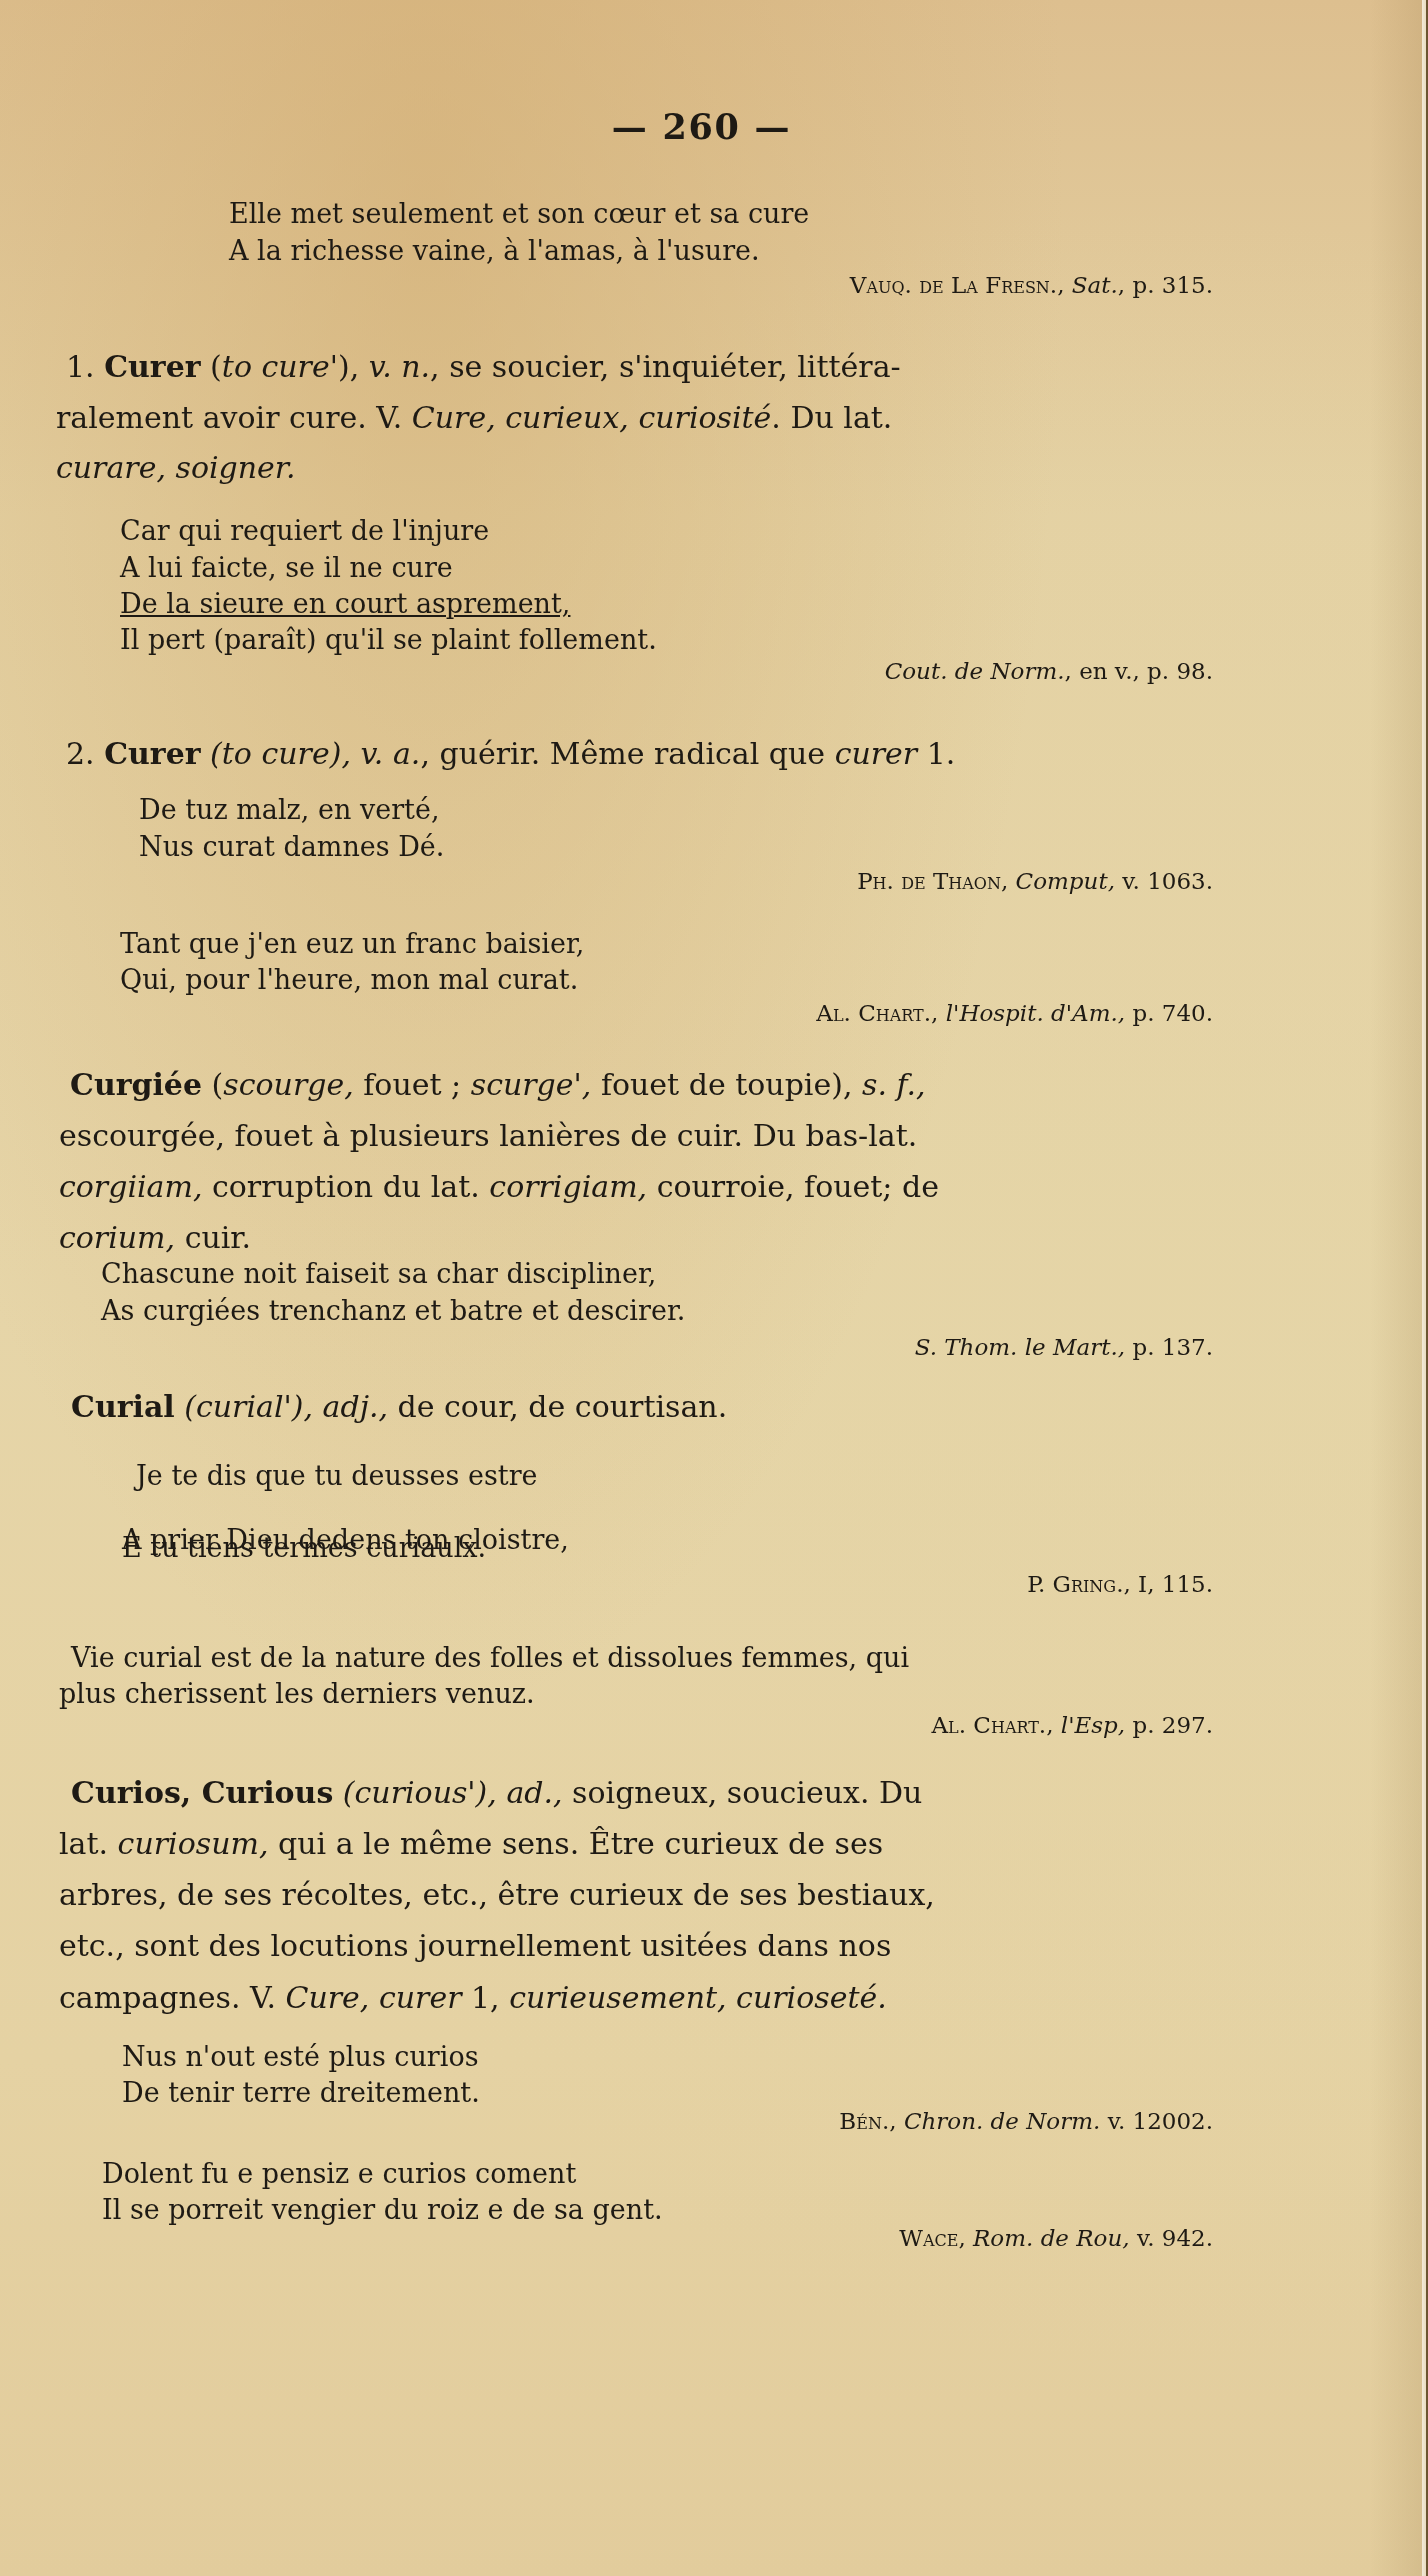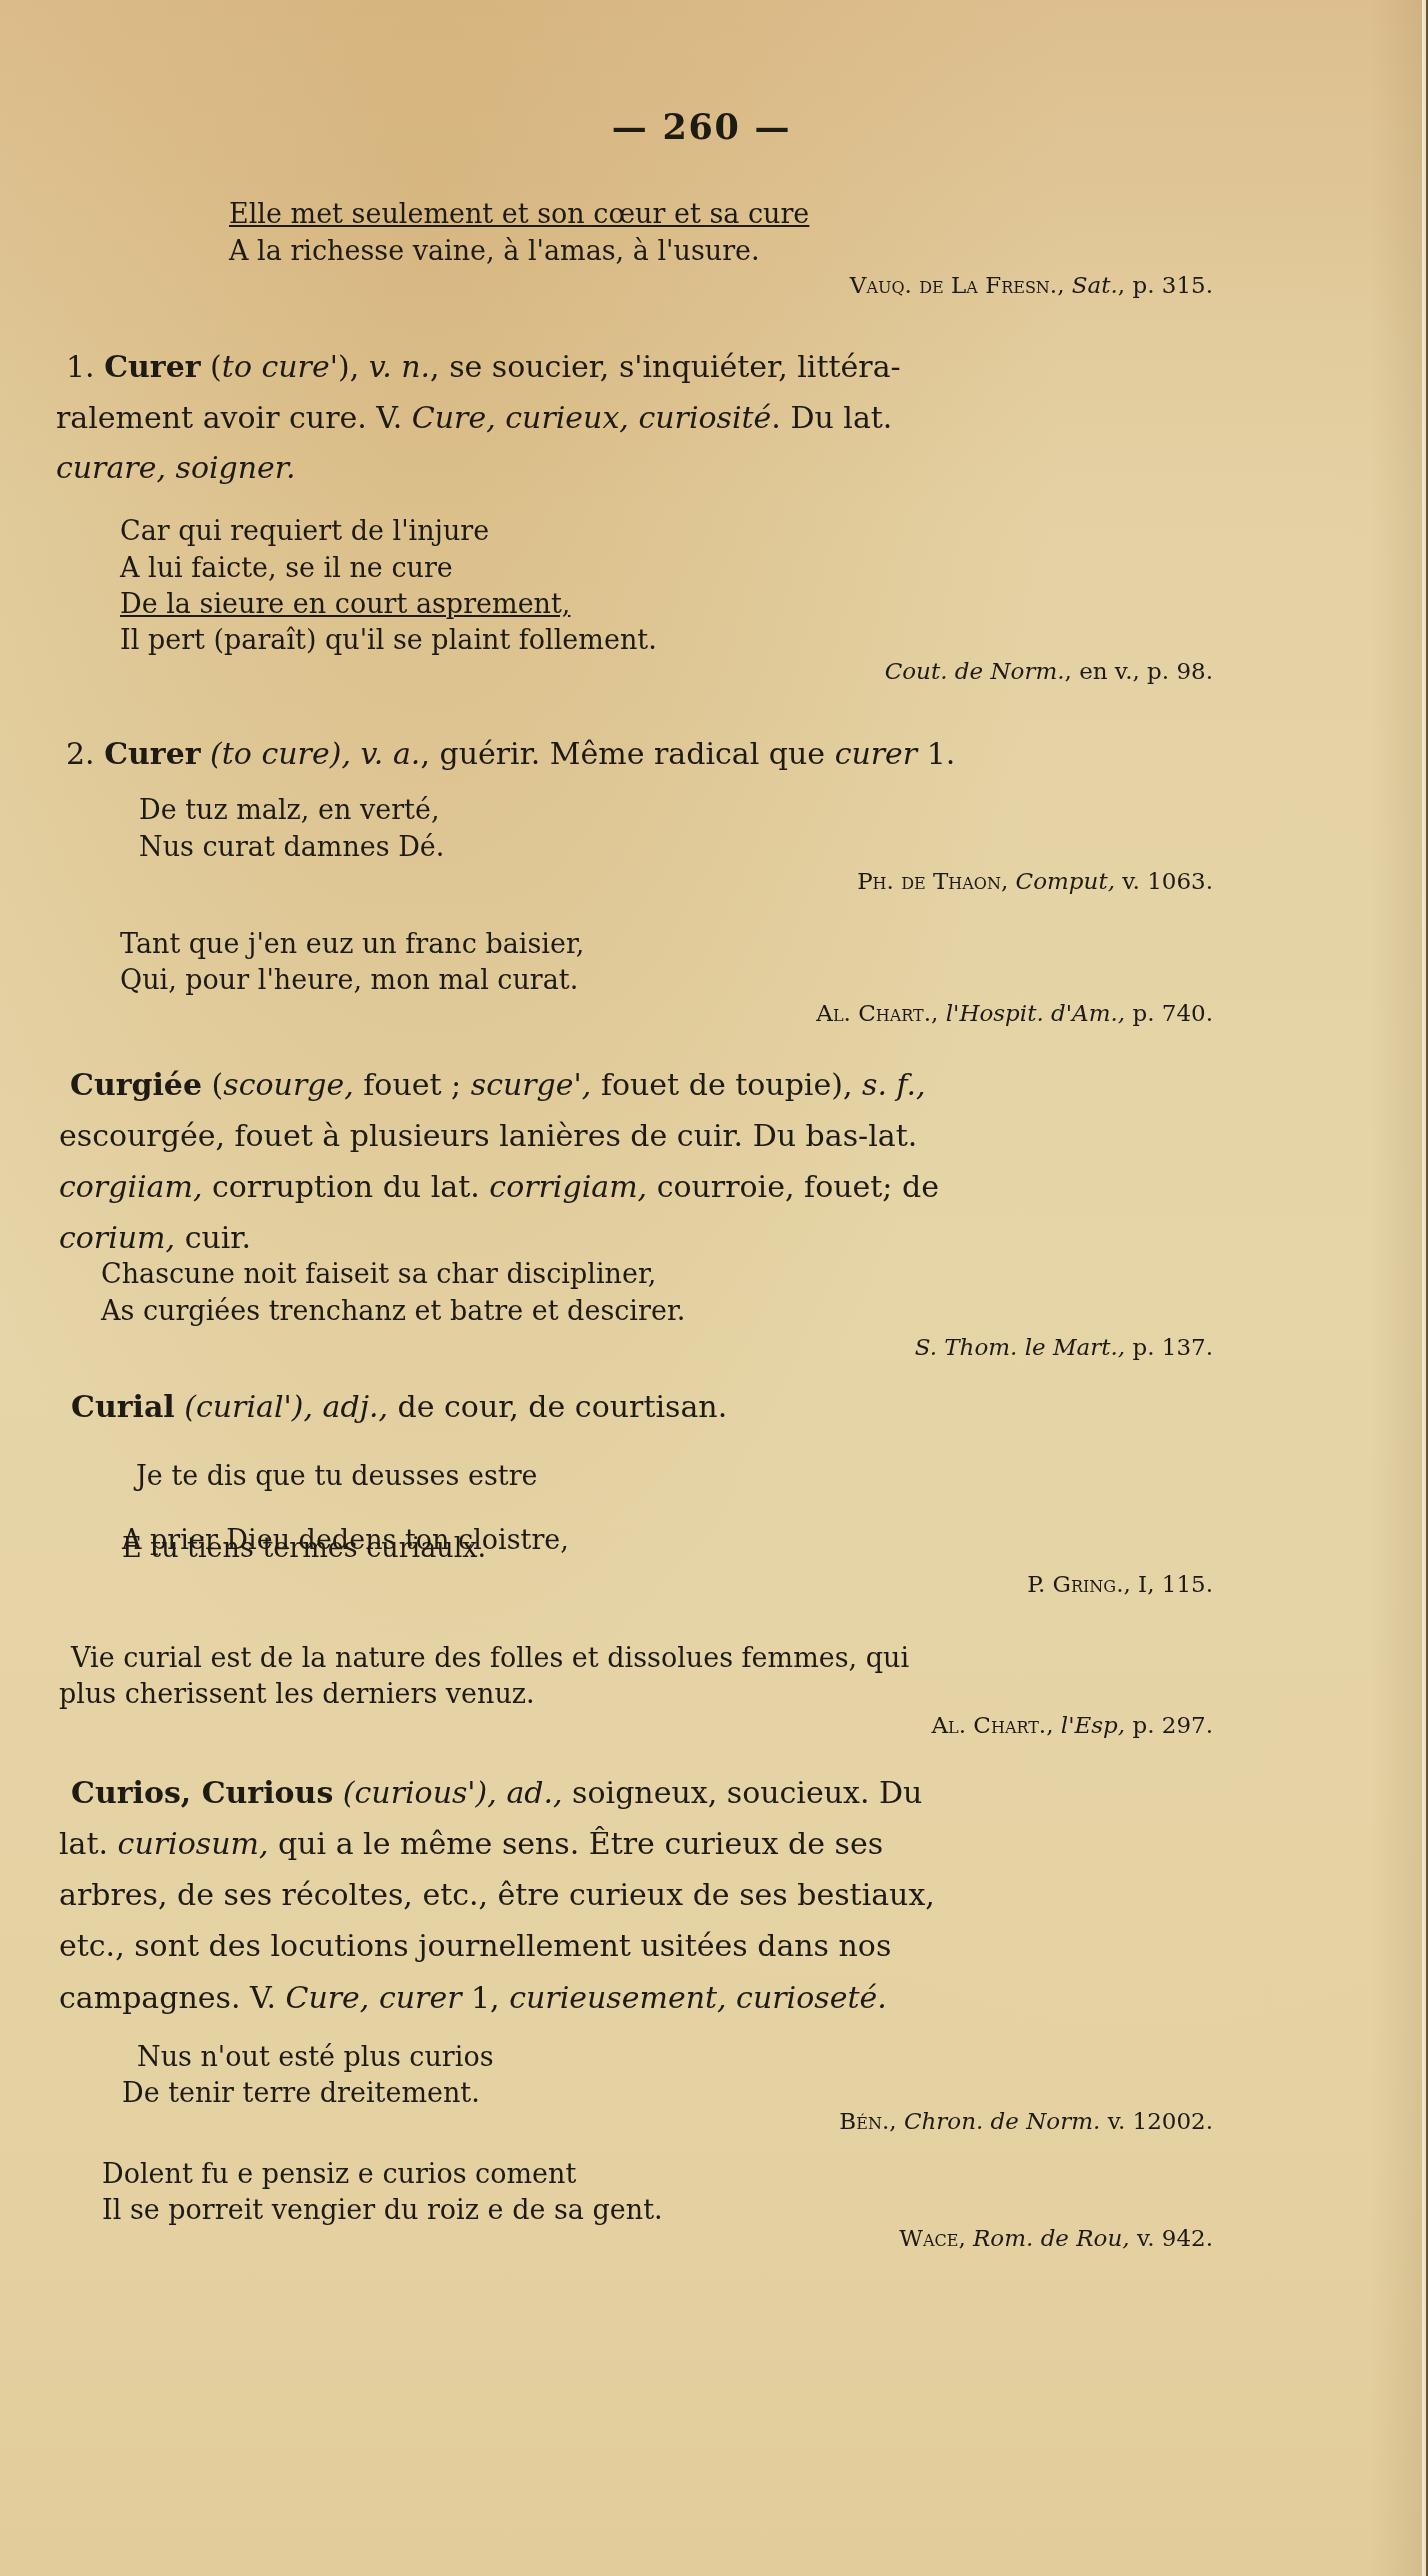--- a/index.html
+++ b/index.html
@@ -57,21 +57,21 @@
 
 <div class="paper"></div>
 <div class="edge-shade"></div>
 <div class="edge-light"></div>
 <div class="edge-dark"></div>
 
 <div class="text">
 
   <div class="page-number">— 260 —</div>
 
-  <div class="line verse" style="top:196px;left:229px;text-decoration:underline;">Elle met seulement et son cœur et sa cure</div>
+  <div class="line verse" style="top:196px;left:229px;">Elle met seulement et son cœur et sa cure</div>
   <div class="line verse" style="top:233px;left:229px;">A la richesse vaine, à l'amas, à l'usure.</div>
   <div class="line cite" style="top:269px;"><span class="sc">Vauq. de La Fresn.</span>, <span class="i">Sat.</span>, <span>p. 315.</span></div>
 
   <div class="line" style="top:347px;left:66px;"><span>1.</span> <span class="b">Curer</span> <span>(</span><span class="i">to cure'</span><span>),</span> <span class="i">v. n.</span><span>, se soucier, s'inquiéter, littéra-</span></div>
   <div class="line" style="top:398px;left:56px;"><span>ralement avoir cure. V. </span><span class="i">Cure, curieux, curiosité</span><span>. Du lat.</span></div>
   <div class="line i" style="top:448px;left:56px;">curare, soigner.</div>
 
   <div class="line verse" style="top:513px;left:120px;">Car qui requiert de l'injure</div>
   <div class="line verse" style="top:550px;left:120px;">A lui faicte, se il ne cure</div>
   <div class="line verse" style="top:586px;left:120px;text-decoration:underline;">De la sieure en court asprement,</div>
@@ -107,21 +107,21 @@
   <div class="line" style="top:1638px;left:71px;font-size:27px;">Vie curial est de la nature des folles et dissolues femmes, qui</div>
   <div class="line" style="top:1674px;left:59px;font-size:27px;">plus cherissent les derniers venuz.</div>
   <div class="line cite" style="top:1709px;"><span class="sc">Al. Chart.,</span> <span class="i">l'Esp,</span> <span>p. 297.</span></div>
 
   <div class="line" style="top:1773px;left:71px;"><span class="b">Curios, Curious</span> <span class="i">(curious'),</span> <span class="i">ad.,</span><span> soigneux, soucieux. Du</span></div>
   <div class="line" style="top:1824px;left:59px;"><span>lat. </span><span class="i">curiosum,</span><span> qui a le même sens. Être curieux de ses</span></div>
   <div class="line" style="top:1875px;left:59px;">arbres, de ses récoltes, etc., être curieux de ses bestiaux,</div>
   <div class="line" style="top:1926px;left:59px;">etc., sont des locutions journellement usitées dans nos</div>
   <div class="line" style="top:1978px;left:59px;"><span>campagnes. V. </span><span class="i">Cure, curer</span><span> 1, </span><span class="i">curieusement, curioseté.</span></div>
 
-  <div class="line verse" style="top:2039px;left:122px;margin-left:15px;">Nus n'out esté plus curios</div>
+  <div class="line verse" style="top:2039px;left:122px;">Nus n'out esté plus curios</div>
   <div class="line verse" style="top:2075px;left:122px;">De tenir terre dreitement.</div>
   <div class="line cite" style="top:2105px;"><span class="sc">Bén.,</span> <span class="i">Chron. de Norm.</span> <span>v. 12002.</span></div>
 
   <div class="line verse" style="top:2156px;left:102px;">Dolent fu e pensiz e curios coment</div>
   <div class="line verse" style="top:2192px;left:102px;">Il se porreit vengier du roiz e de sa gent.</div>
   <div class="line cite" style="top:2222px;"><span class="sc">Wace,</span> <span class="i">Rom. de Rou,</span> <span>v. 942.</span></div>
 
 </div>
 
 

